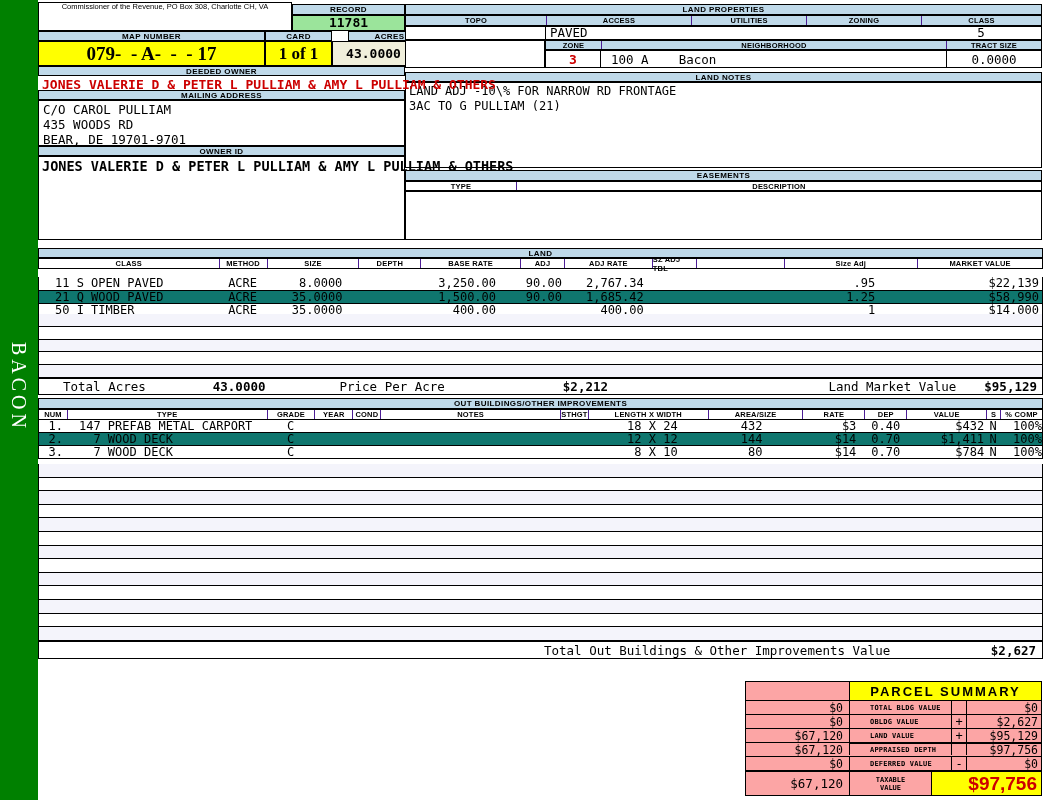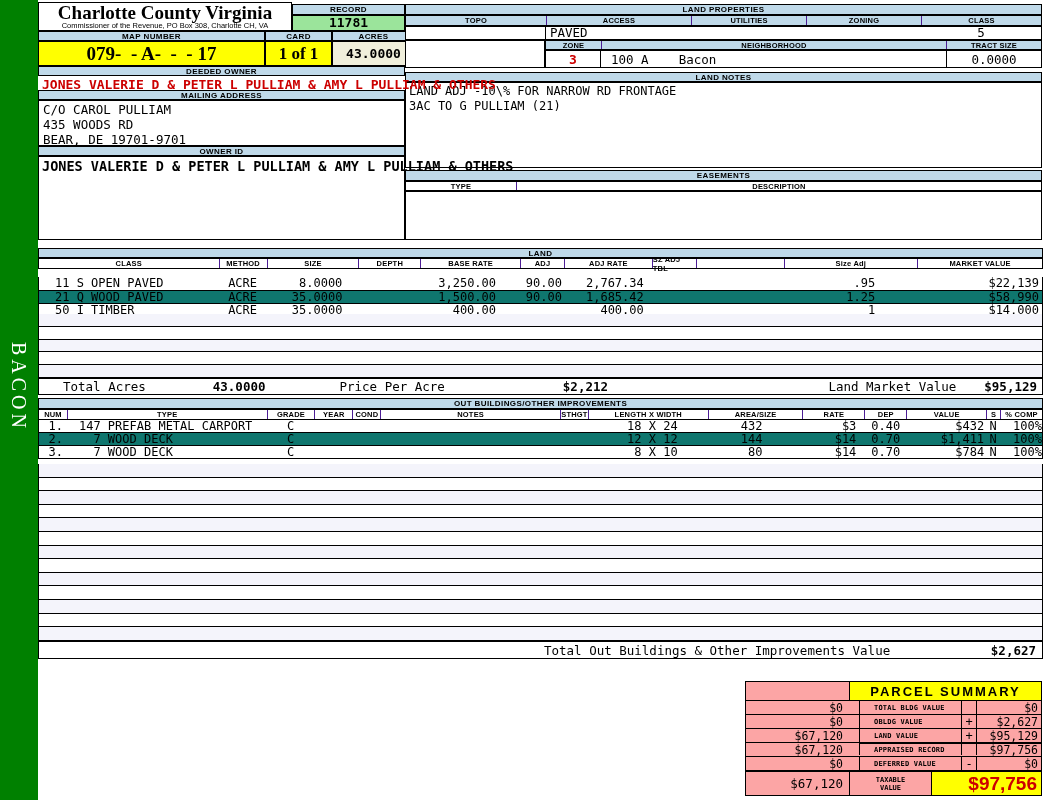--- a/index.html
+++ b/index.html
@@ -41,45 +41,44 @@
   .oc10v{text-align:right;padding-right:6px}.oc11v{text-align:right;padding-right:2px}
   .oc12v{text-align:center}.oc13v{text-align:right}
   .stripes{border-left:1px solid #000;border-right:1px solid #000;}
   
   #summary{border:1px solid #000;background:#fca5a5;display:flex;flex-direction:column;}
   .srow{display:flex;border-top:1px solid #000;height:14px;}
   .srow:first-child{border-top:none;}
   .scell{border-left:1px solid #000;height:100%;display:flex;align-items:center;}
   .scell:first-child{border-left:none;}
   .sprior{width:103px;justify-content:flex-end;padding-right:6px;font:11.5px "DejaVu Sans Mono",monospace;}
-  .slabel{width:102px;font:bold 7px "DejaVu Sans Mono",monospace;padding-left:14px;letter-spacing:.2px;margin-left:10px;}
+  .slabel{width:102px;font:bold 7px "DejaVu Sans Mono",monospace;padding-left:20px;letter-spacing:.2px;}
   .sop{width:15px;justify-content:center;font:12px "DejaVu Sans Mono",monospace;}
   .sval{flex:1;justify-content:flex-end;padding-right:3px;font:11.5px "DejaVu Sans Mono",monospace;}
   .srow.appr .slabel,.srow.appr .sop,.srow.appr .sval{border-top:2px solid #000;margin-top:-1px;}
 </style>
 </head>
 <body>
 
 <div class="abs" id="sidebar" style="left:0;top:0;width:38px;height:800px;background:var(--green,#008000);">
   <div style="position:absolute;top:342px;left:7px;writing-mode:vertical-rl;color:#fff;
               font:20px 'Liberation Serif',serif;letter-spacing:4px;">BACON</div>
 </div>
 
 <div class="abs box" style="left:38px;top:2px;width:254px;height:29px;text-align:center;">
-  <div style="font:bold 19px 'Liberation Serif',serif;line-height:19px;">Charlotte County Virginia</div>
   <div style="font:7.5px 'Liberation Sans',sans-serif;line-height:8px;">Commissioner of the Revenue, PO Box 308, Charlotte CH, VA</div>
 </div>
 
 <div class="abs hdr" style="left:292px;top:4px;width:113px;height:11px;">RECORD</div>
 <div class="abs" style="left:292px;top:15px;width:113px;height:16px;background:var(--rec-green,#9BE49B);
             border:1px solid #000;font:bold 13px 'DejaVu Sans Mono',monospace;text-align:center;line-height:14px;">11781</div>
 
 <div class="abs hdr" style="left:38px;top:31px;width:227px;height:10px;">MAP NUMBER</div>
 <div class="abs hdr" style="left:265px;top:31px;width:67px;height:10px;">CARD</div>
-<div class="abs hdr" style="left:332px;top:31px;width:83px;height:10px;">ACRES</div>
+<div class="abs hdr" style="left:348px;top:31px;width:83px;height:10px;">ACRES</div>
 <div class="abs pre" style="left:38px;top:41px;width:227px;height:25px;background:var(--yellow,#FFFF00);border:1px solid #000;
             font:bold 19px 'Liberation Serif',serif;text-align:center;line-height:23px;">079-  - A-  -  - 17</div>
 <div class="abs" style="left:265px;top:41px;width:67px;height:25px;background:var(--yellow,#FFFF00);border:1px solid #000;
             font:bold 17px 'Liberation Serif',serif;text-align:center;line-height:23px;">1 of 1</div>
 <div class="abs" style="left:332px;top:41px;width:83px;height:25px;background:var(--cream,#F0EFDB);border:1px solid #000;
             font:bold 13px 'DejaVu Sans Mono',monospace;text-align:center;line-height:23px;">43.0000</div>
 
 <div class="abs hdr" style="left:38px;top:66px;width:367px;height:10px;">DEEDED OWNER</div>
 <div class="abs red" style="left:42px;top:77px;font:bold 13px 'DejaVu Sans Mono',monospace;white-space:nowrap;z-index:10;">JONES VALERIE D &amp; PETER L PULLIAM &amp; AMY L PULLIAM &amp; OTHERS</div>
 
@@ -449,21 +448,21 @@
     <div class="scell sval">$2,627</div>
   </div>
   <div class="srow">
     <div class="scell sprior">$67,120</div>
     <div class="scell slabel">LAND VALUE</div>
     <div class="scell sop">+</div>
     <div class="scell sval">$95,129</div>
   </div>
   <div class="srow appr">
     <div class="scell sprior">$67,120</div>
-    <div class="scell slabel">APPRAISED RECORD</div>
+    <div class="scell slabel">APPRAISED DEPTH</div>
     <div class="scell sop"></div>
     <div class="scell sval">$97,756</div>
   </div>
   <div class="srow">
     <div class="scell sprior">$0</div>
     <div class="scell slabel">DEFERRED VALUE</div>
     <div class="scell sop">-</div>
     <div class="scell sval">$0</div>
   </div>
   <div class="srow" style="height:26px;border-top:2px solid #000;">

